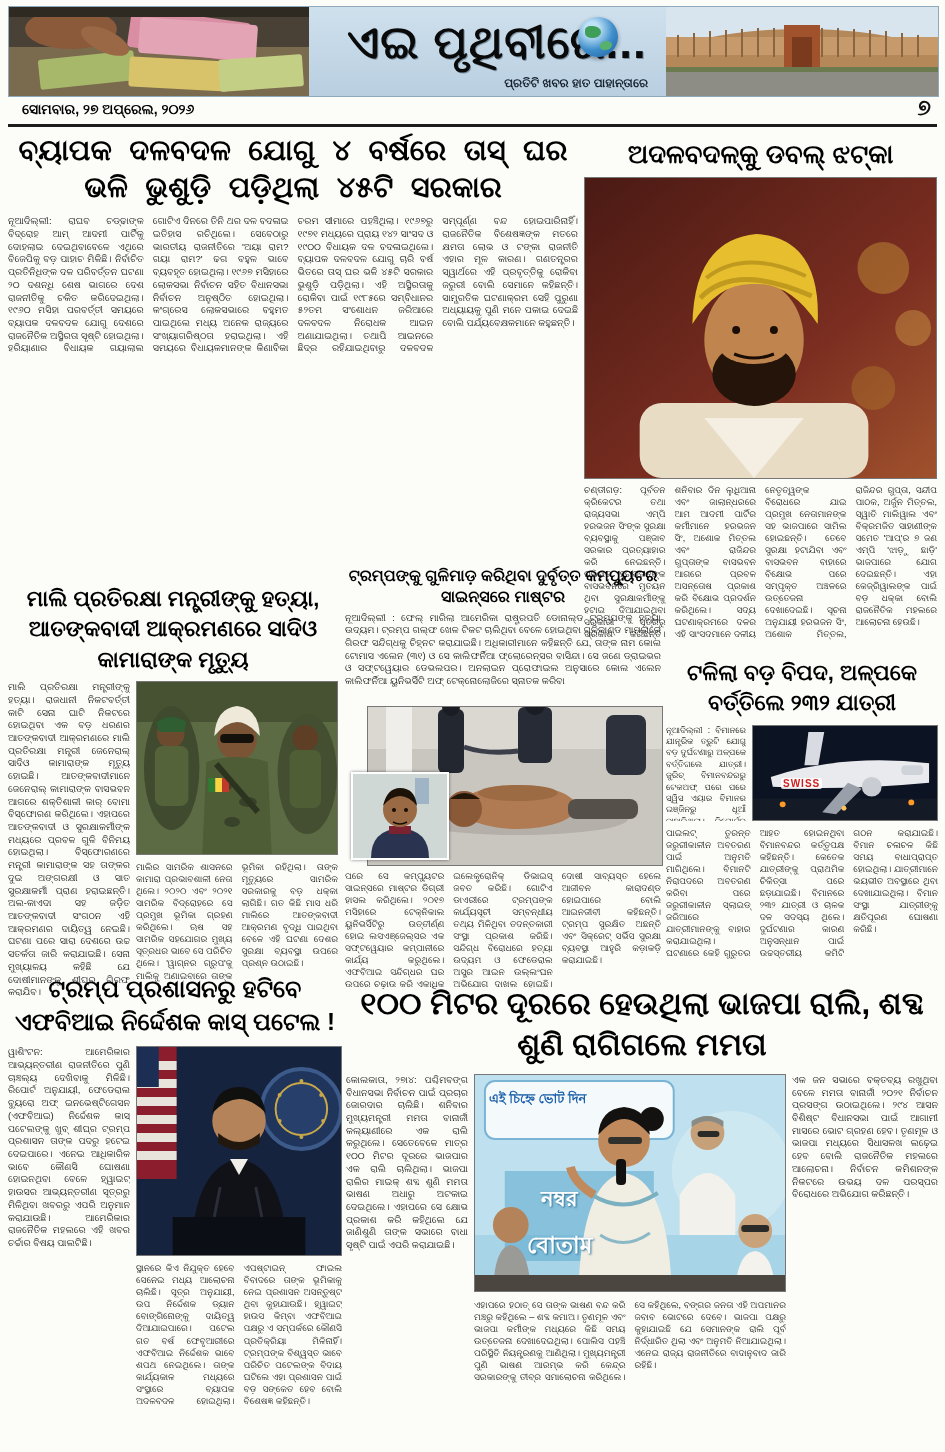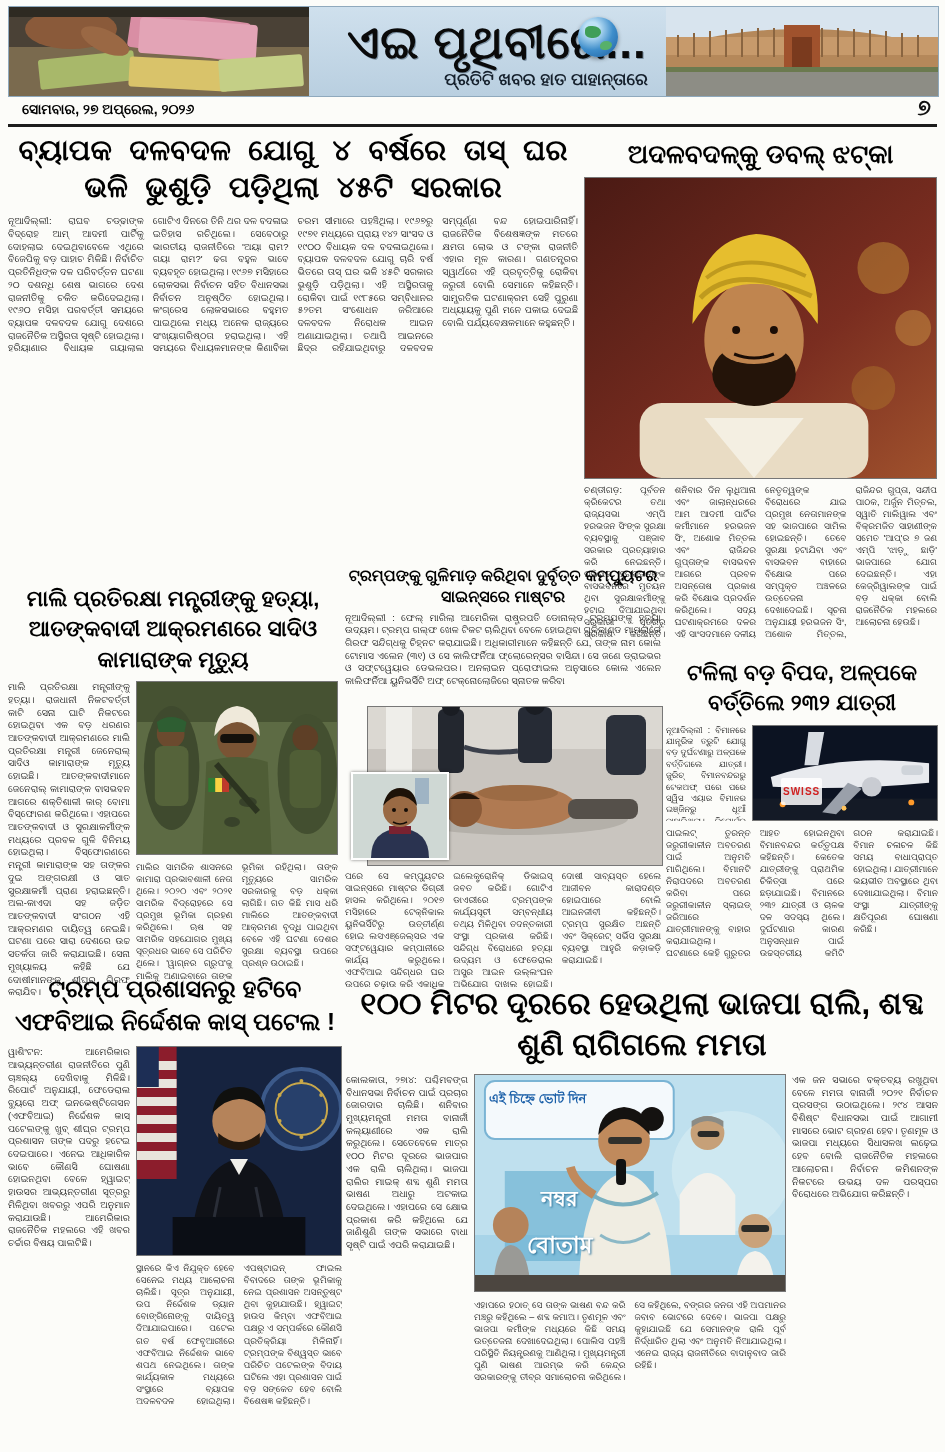--- a/index.html
+++ b/index.html
@@ -12,21 +12,21 @@
   .mh-center{flex:1;position:relative;}
   .mh-title{position:absolute;left:38px;top:8px;font-size:46px;font-weight:bold;color:#0a0a0a;
             letter-spacing:1px;text-shadow:1px 1px 0 #7d93a5;white-space:nowrap;}
   .mh-globe{position:absolute;right:48px;top:10px;width:40px;height:40px;border-radius:50%;
             background:radial-gradient(circle at 35% 30%,#bfe2f7 0 18%,#3f8ecb 55%,#1c5c9c 100%);
             box-shadow:0 2px 4px rgba(0,0,0,.4);}
   .mh-globe:before{content:"";position:absolute;left:7px;top:9px;width:16px;height:12px;
             background:#3f9e58;border-radius:40% 60% 55% 45%;}
   .mh-globe:after{content:"";position:absolute;right:6px;bottom:7px;width:12px;height:9px;
             background:#57b06b;border-radius:55% 45% 60% 40%;}
-  .mh-tagline{position:absolute;right:18px;bottom:6px;font-size:17px;font-weight:bold;color:#15202c;}
+  .mh-tagline{position:absolute;right:18px;bottom:6px;font-size:12px;font-weight:bold;color:#15202c;}
   
   .dateline{position:absolute;left:8px;top:99px;width:929px;height:24px;}
   .dl-date{position:absolute;left:14px;top:2px;font-size:14px;font-weight:bold;color:#000000;}
   .dl-page{position:absolute;right:6px;top:-4px;font-size:22px;font-weight:bold;color:#101010;}
   .dl-rule{position:absolute;left:0;bottom:-4px;width:100%;height:3px;background:#1c1c1c;}
   
   .art{position:absolute;}
   .hl{font-weight:bold;color:#000;text-align:center;}
   .hl1{font-size:29px;line-height:1.28;font-family:Liberation Mono, monospace;}
   .hl2{font-size:26px;line-height:1.3;}
@@ -41,21 +41,21 @@
   .ph{border:1px solid #777;background:#c8c8c4;overflow:hidden;position:relative;}
   .ph svg{display:block;width:100%;height:100%;}
   .inset{position:absolute;left:6px;bottom:4px;width:94px;height:84px;border:2px solid #fff;
          box-shadow:0 0 3px rgba(0,0,0,.5);}
   .banner-line{position:absolute;left:14px;top:14px;font-size:13px;font-weight:bold;color:#1a5fa8;}
   .banner-big1{position:absolute;left:66px;top:108px;font-size:21px;font-weight:bold;color:#fff;
                text-shadow:1px 1px 2px #2a6f96;}
   .banner-big2{position:absolute;left:52px;top:152px;font-size:23px;font-weight:bold;color:#fff;
                text-shadow:1px 1px 2px #2a6f96;}
   .swiss-label{position:absolute;left:28px;top:52px;font-size:10px;font-weight:bold;color:#d02020;
-               letter-spacing:1px;background:rgba(255,255,255,.85);padding:8px 2px;border-radius:2px;}
+               letter-spacing:1px;background:rgba(255,255,255,.85);padding:0 2px;border-radius:2px;}
 </style>
 </head>
 <body>
 
 <div class="page">
 
   <div class="masthead">
     <div class="mh-photo" style="width:300px">
       <svg viewBox="0 0 300 89" preserveAspectRatio="none">
         <rect width="300" height="89" fill="#4a4136"></rect>

